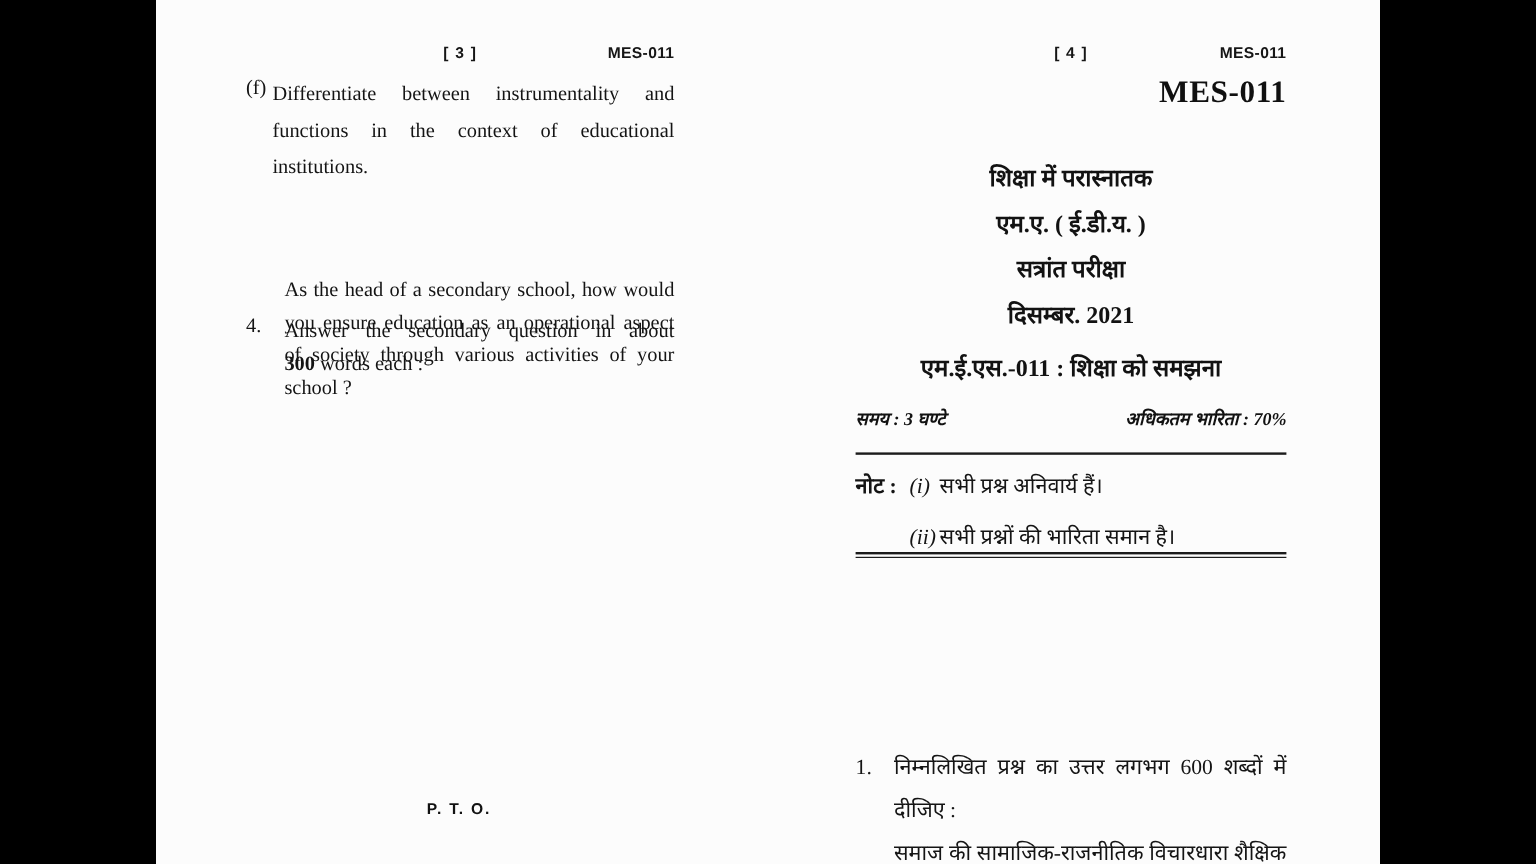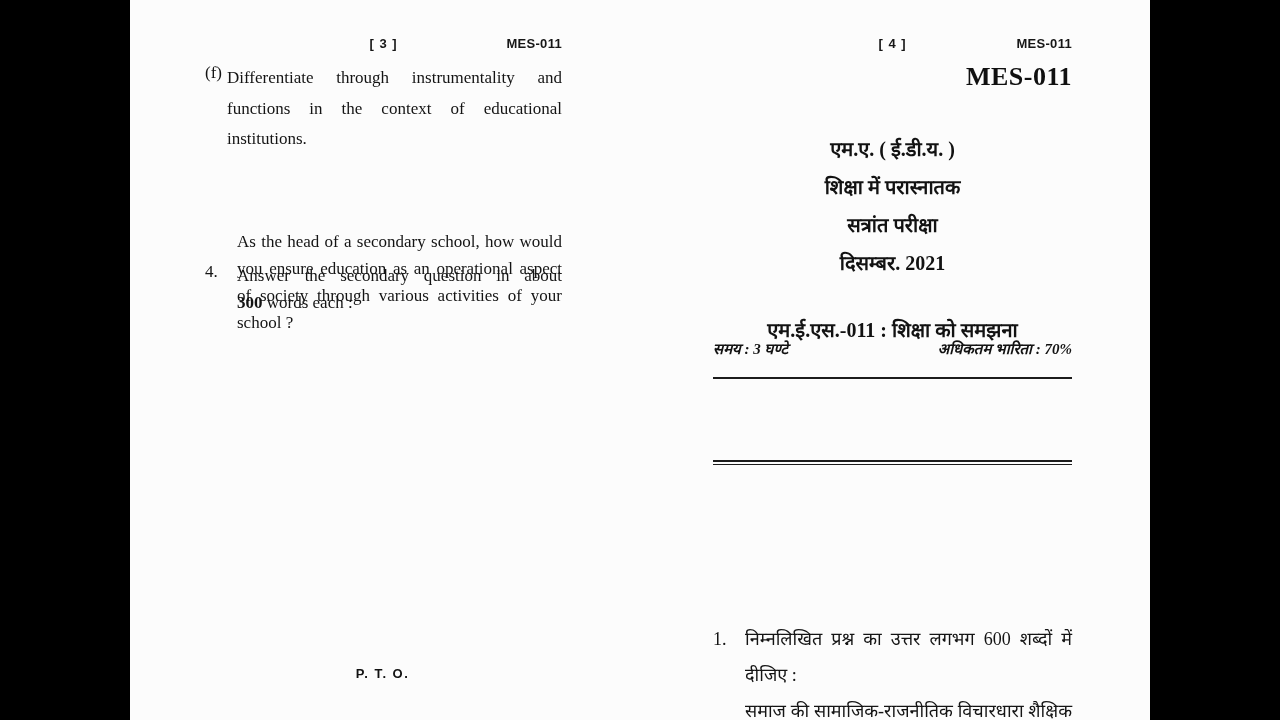--- a/index.html
+++ b/index.html
@@ -58,21 +58,21 @@
     <section>
 
       <header class="pg-header blk-left" style="top:36px;">
         <span class="pg-num">[ 3 ]</span>
         <span class="pg-code">MES-011</span>
       </header>
 
       <div class="blk-left eng para para-f" style="top:63px;">
         <span class="para-label">(f)</span>
         <div class="f-lines">
-          <div class="jl">Differentiate through instrumentality and</div>
+          <div class="jl">Differentiate between instrumentality and</div>
           <div class="jl">functions in the context of educational</div>
           <div class="ll">institutions.</div>
         </div>
       </div>
 
       <div class="blk-left eng para para-q4" style="top:170px;">
         <span class="para-label">4.</span>
         <div class="q4-lines">
           <div class="jl">Answer the secondary question in about</div>
           <div class="ll"><b>300</b><span> words each :</span></div>
@@ -92,35 +92,46 @@
     <section>
 
       <header class="pg-header blk-right" style="top:36px;">
         <span class="pg-num">[ 4 ]</span>
         <span class="pg-code">MES-011</span>
       </header>
 
       <div class="blk-right big-title" style="top:62px;">MES-011</div>
 
       <div class="blk-right hd-center" style="top:134px;">
+        <div>शिक्षा में परास्नातक</div>
         <div>एम.ए. ( ई.डी.य. )</div>
-        <div>शिक्षा में परास्नातक</div>
         <div>सत्रांत परीक्षा</div>
         <div>दिसम्बर. 2021</div>
       </div>
 
-      <div class="blk-right course-line" style="top:292px;margin-top:24px;">एम.ई.एस.-011 : शिक्षा को समझना</div>
+      <div class="blk-right course-line" style="top:292px;">एम.ई.एस.-011 : शिक्षा को समझना</div>
 
       <div class="blk-right meta-row" style="top:338px;">
         <span>समय : 3 घण्टे</span>
         <span>अधिकतम भारिता : 70%</span>
       </div>
 
       <div class="blk-right rule-single" style="top:377px;"></div>
 
+      <div class="blk-right hin" style="top:390px;">
+        <div class="note-row">
+          <span class="note-label">नोट :</span>
+          <span class="note-num">(i)</span>
+          <span>सभी प्रश्न अनिवार्य हैं।</span>
+        </div>
+        <div class="note-row">
+          <span class="note-num">(ii)</span>
+          <span>सभी प्रश्नों की भारिता समान है।</span>
+        </div>
+      </div>
 
       <div class="blk-right rule-double" style="top:460px;"></div>
 
       <div class="blk-right hin para-q1" style="top:478px;">
         <span class="para-label" style="position:absolute;left:0;top:0;line-height:30px;">1.</span>
         <div class="q1-lines">
           <div class="jl">निम्नलिखित प्रश्न का उत्तर लगभग 600 शब्दों में</div>
           <div class="ll">दीजिए :</div>
           <div class="jl">समाज की सामाजिक-राजनीतिक विचारधारा शैक्षिक</div>
 

